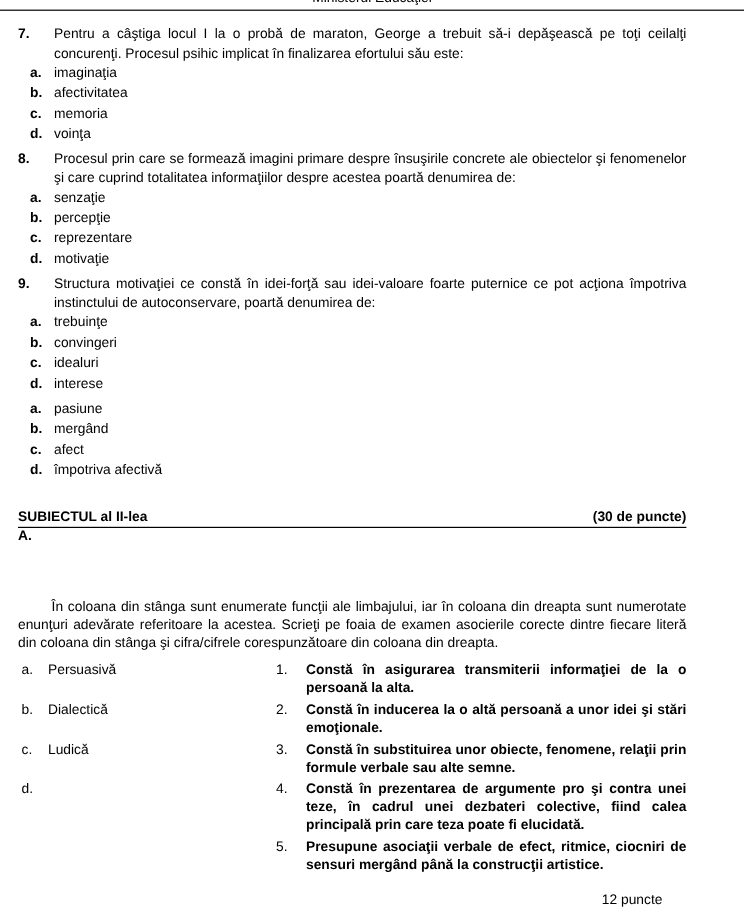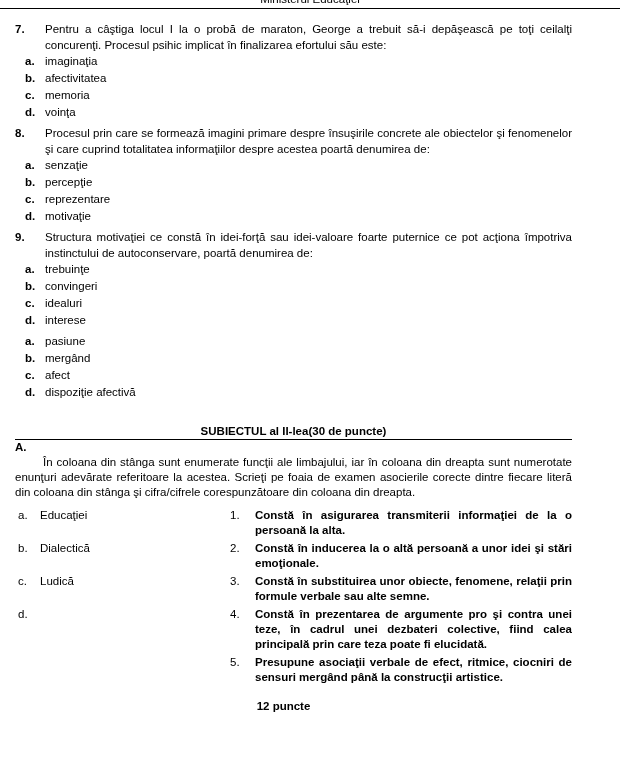--- a/index.html
+++ b/index.html
@@ -21,37 +21,37 @@
 
   .question { margin-bottom: 4px; }
   .q-head { display: flex; line-height: 16px; }
   .q-num { width: 30px; flex-shrink: 0; font-weight: bold; }
   .q-text { flex: 1; text-align: justify; }
   .options { margin-left: 10px; }
   .option { display: flex; line-height: 17px; }
   .opt-letter { width: 20px; flex-shrink: 0; font-weight: bold; }
 
   .sec-head {
-    display: flex; justify-content: center;
+    display: flex; justify-content: space-between;
     font-weight: bold; line-height: 16px;
     border-bottom: 1px solid #000;
     margin-top: 22px;
   }
   .part-label { font-weight: bold; line-height: 15px; }
-  .intro { text-align: justify; text-indent: 28px; line-height: 15px; }
+  .intro { text-align: justify; text-indent: 28px; line-height: 15px; margin-top: 44px; }
 
   .matching { margin-top: 8px; }
   .match-row { display: flex; line-height: 15px; margin-bottom: 3px; }
   .m-left { width: 215px; flex-shrink: 0; display: flex; }
   .m-letter { width: 22px; flex-shrink: 0; padding-left: 3px; }
   .m-right { flex: 1; display: flex; }
   .m-num { width: 25px; flex-shrink: 0; }
   .m-text { flex: 1; text-align: justify; font-weight: bold; }
 
-  .score { text-align: center; font-weight: bold; margin: 14px 20px 0 0; line-height: 15px; }
+  .score { text-align: right; font-weight: normal; margin: 14px 20px 0 0; line-height: 15px; }
 </style>
 </head>
 <body>
 
 <div class="page">
   <div class="header">
     <div>Ministerul Educaţiei</div>
   </div>
 
   <div class="content">
@@ -140,37 +140,37 @@
         <div class="option">
             <span class="opt-letter">b.</span>
             <span class="opt-text">mergând</span>
           </div>
         <div class="option">
             <span class="opt-letter">c.</span>
             <span class="opt-text">afect</span>
           </div>
         <div class="option">
             <span class="opt-letter">d.</span>
-            <span class="opt-text">dispoziţie afectivă</span>
+            <span class="opt-text">împotriva afectivă</span>
           </div>
       </div>
     </div>
 
     <div class="sec-head">
       <span>SUBIECTUL al II-lea</span>
       <span>(30 de puncte)</span>
     </div>
     <div class="part-label">A.</div>
     <div class="intro">În coloana din stânga sunt enumerate funcţii ale limbajului, iar în coloana din dreapta sunt numerotate enunţuri adevărate referitoare la acestea. Scrieţi pe foaia de examen asocierile corecte dintre fiecare literă din coloana din stânga şi cifra/cifrele corespunzătoare din coloana din dreapta.</div>
 
     <div class="matching">
       <div class="match-row">
         <div class="m-left">
             <span class="m-letter">a.</span>
-            <span>Educaţiei</span>
+            <span>Persuasivă</span>
           </div>
         <div class="m-right">
             <span class="m-num">1.</span>
             <span class="m-text">Constă în asigurarea transmiterii informaţiei de la o persoană la alta.</span>
           </div>
       </div>
       <div class="match-row">
         <div class="m-left">
             <span class="m-letter">b.</span>
             <span>Dialectică</span>

